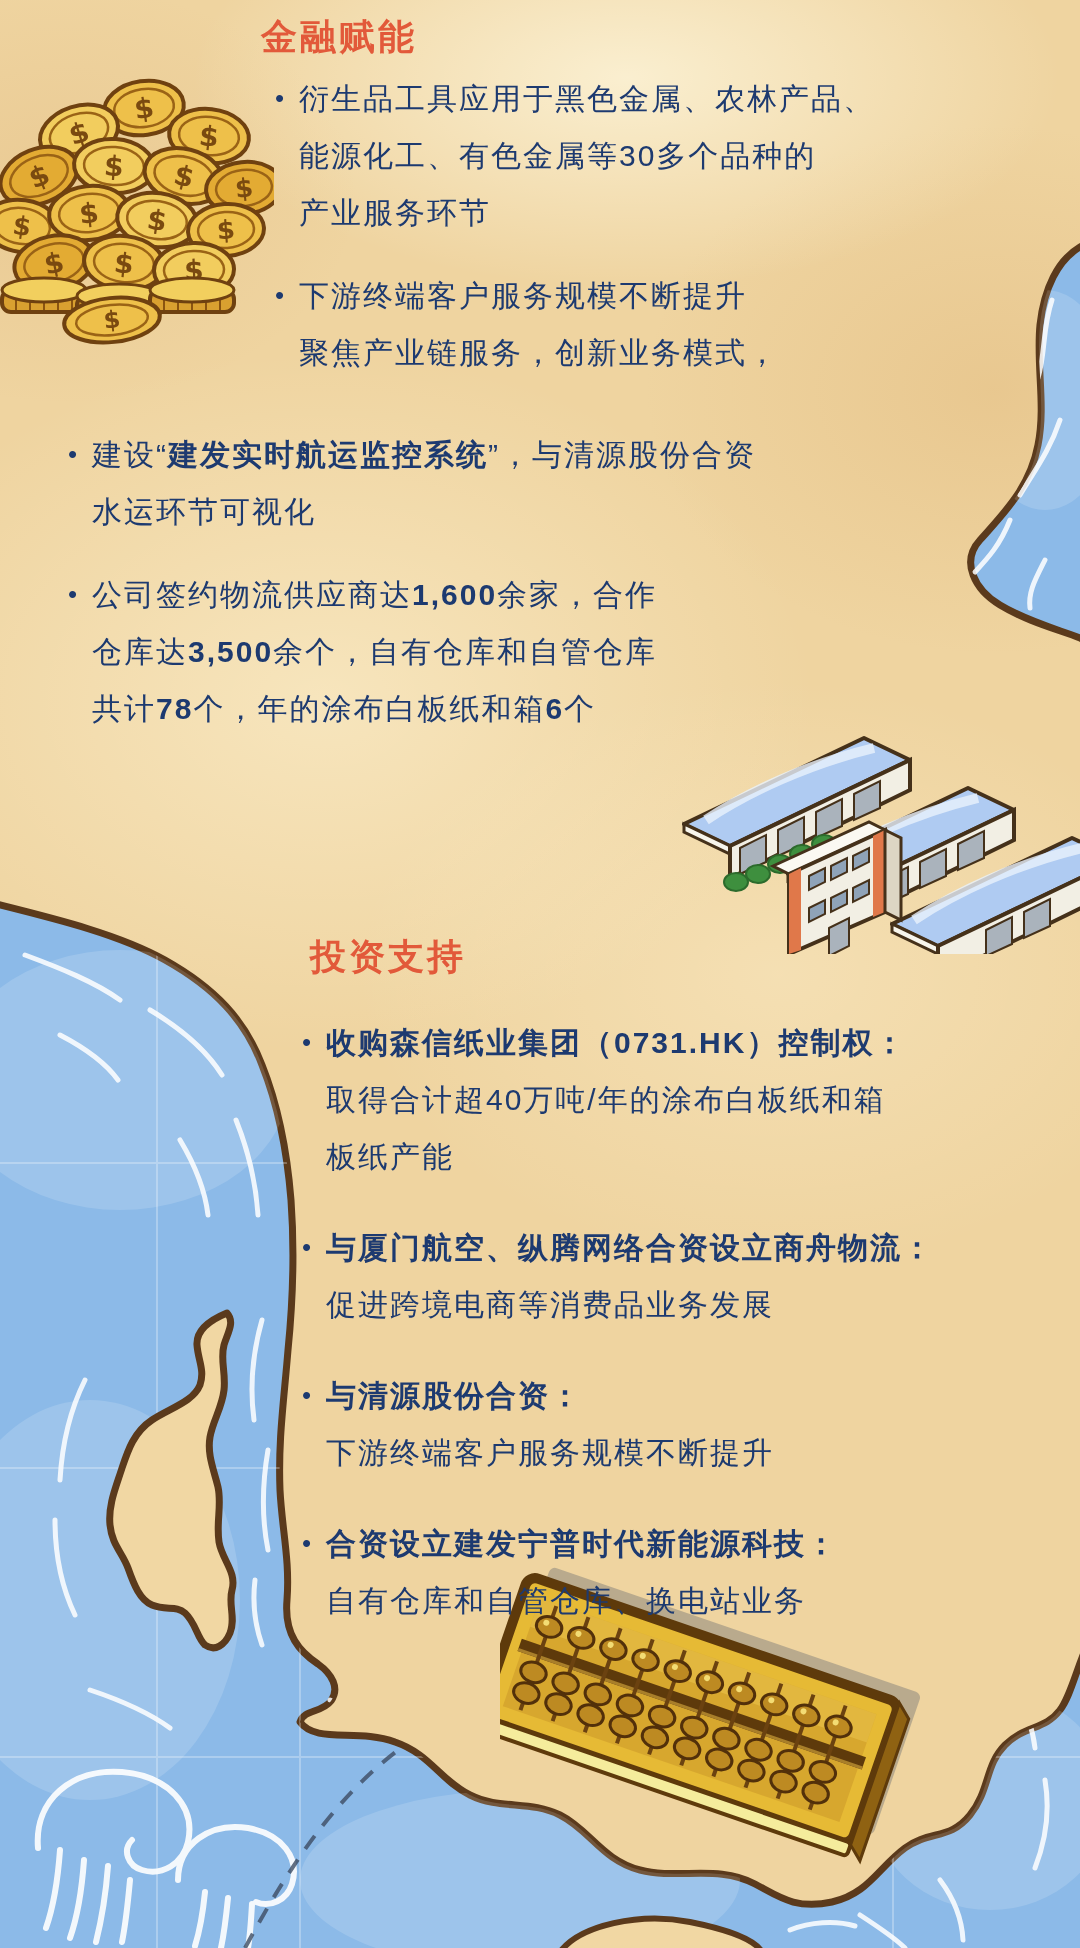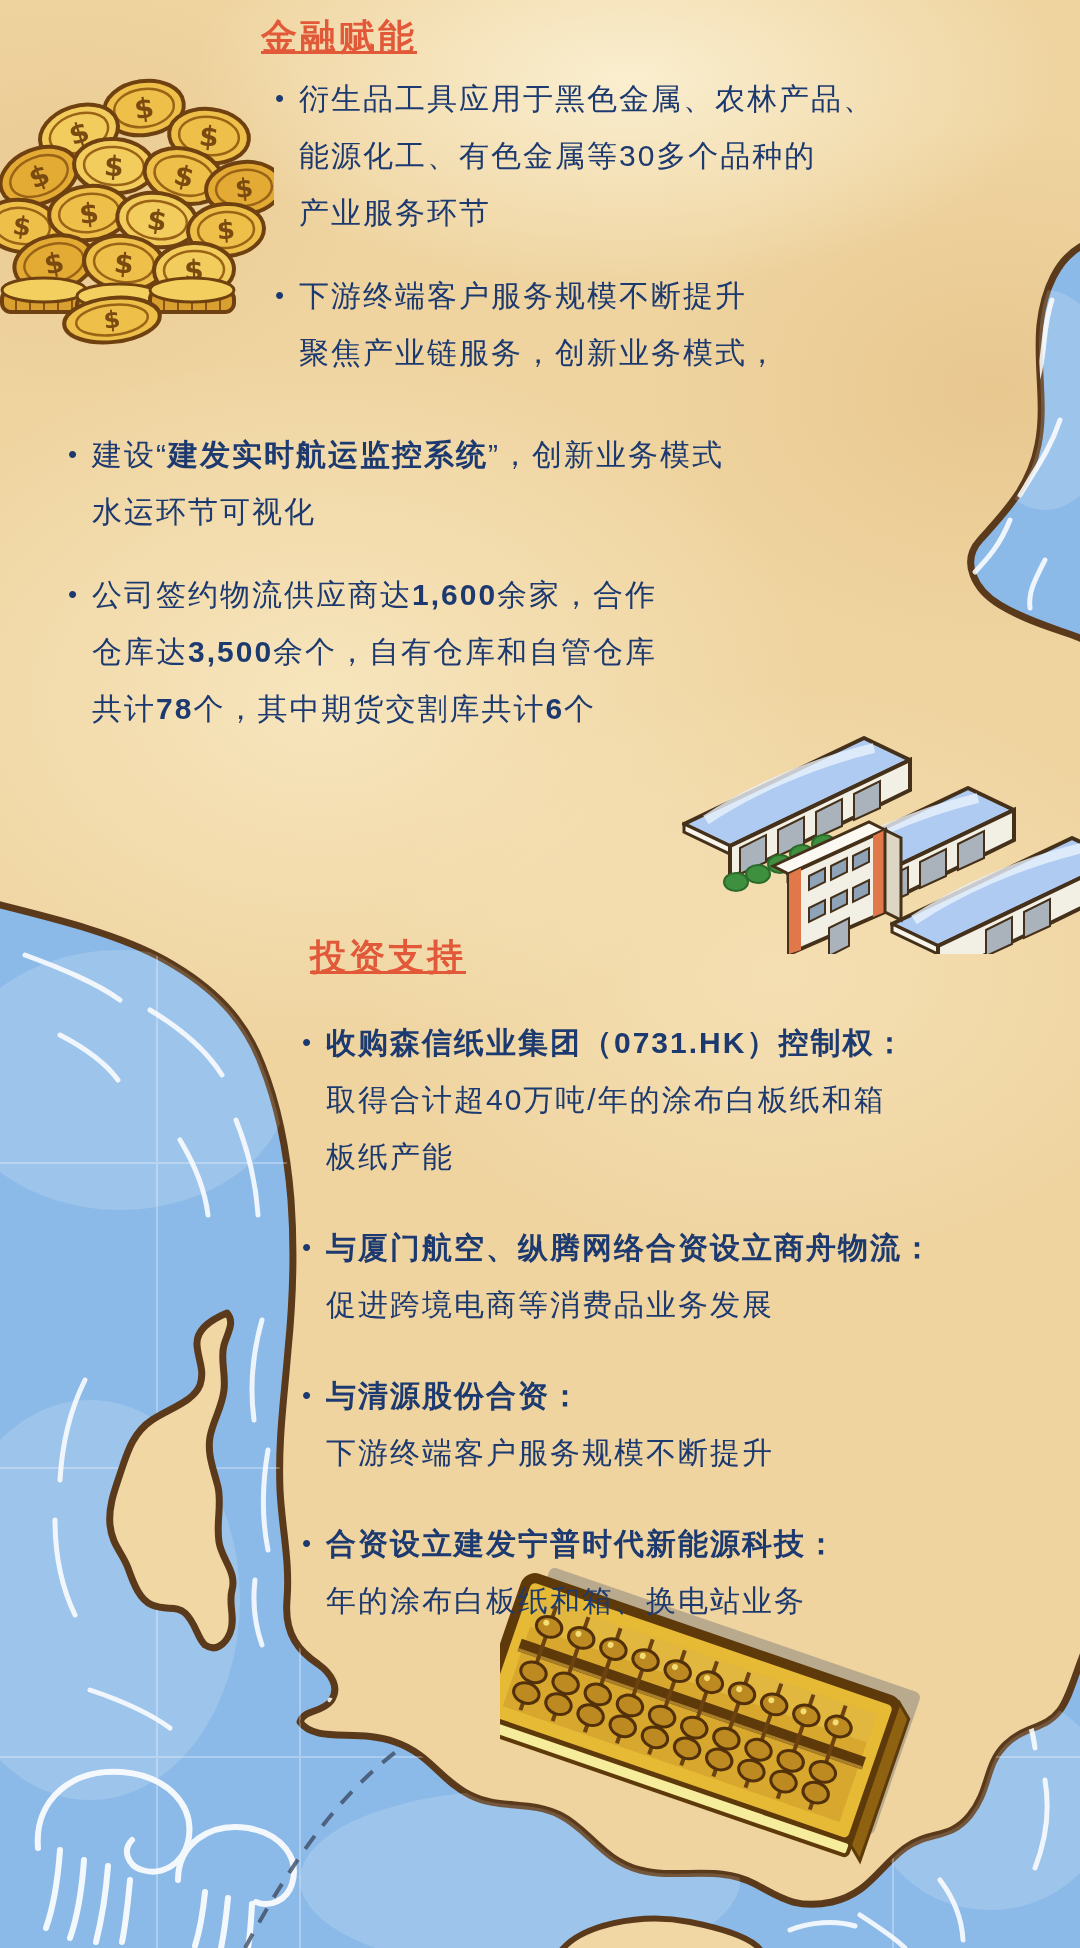--- a/index.html
+++ b/index.html
@@ -9,21 +9,21 @@
     background:
       radial-gradient(620px 300px at 58% 4%, rgba(255,250,228,.7), rgba(255,250,228,0) 70%),
       radial-gradient(500px 380px at 92% 20%, rgba(206,150,78,.20), rgba(206,150,78,0) 70%),
       radial-gradient(700px 500px at 30% 36%, rgba(255,246,217,.5), rgba(255,246,217,0) 70%),
       radial-gradient(420px 300px at 6% 10%, rgba(205,148,80,.16), rgba(205,148,80,0) 70%),
       radial-gradient(600px 420px at 72% 50%, rgba(255,244,214,.35), rgba(255,244,214,0) 70%),
       #efd4a0;
   }
   svg.layer{position:absolute;display:block;}
   .sec{position:absolute;color:#1d3a70;z-index:5;}
-  .heading{font-size:36px;font-weight:bold;color:#e2593a;letter-spacing:3px;line-height:46px;text-decoration:underline;}
+  .heading{font-size:36px;font-weight:bold;color:#e2593a;letter-spacing:3px;line-height:46px;}
   .bullets{margin-top:10px;}
   .bullet{display:flex;margin-top:26px;}
   .bullet:first-child{margin-top:2px;}
   .gap-lg .bullet{margin-top:34px;}
   .dot{flex:0 0 24px;font-size:26px;line-height:57px;color:#1d3a70;}
   .blines{flex:1 1 auto;}
   .bline{font-size:30px;line-height:57px;letter-spacing:2px;white-space:nowrap;}
   .bline .b{font-weight:bold;}
 </style>
 </head>
@@ -359,30 +359,30 @@
           </div>
         </div>
       </div>
   </div>
 
   <div class="sec" style="left:68px;top:416px">
     <div class="bullets">
         <div class="bullet">
           <span class="dot">•</span>
           <div class="blines">
-            <div class="bline"><span>建设“</span><span class="b">建发实时航运监控系统</span><span>”，创新业务模式</span></div>
+            <div class="bline"><span>建设“</span><span class="b">建发实时航运监控系统</span><span>”，与清源股份合资</span></div>
             <div class="bline"><span>水运环节可视化</span></div>
           </div>
         </div>
         <div class="bullet">
           <span class="dot">•</span>
           <div class="blines">
             <div class="bline"><span>公司签约物流供应商达</span><span class="b">1,600</span><span>余家，合作</span></div>
             <div class="bline"><span>仓库达</span><span class="b">3,500</span><span>余个，自有仓库和自管仓库</span></div>
-            <div class="bline"><span>共计</span><span class="b">78</span><span>个，其中期货交割库共计</span><span class="b">6</span><span>个</span></div>
+            <div class="bline"><span>共计</span><span class="b">78</span><span>个，年的涂布白板纸和箱</span><span class="b">6</span><span>个</span></div>
           </div>
         </div>
       </div>
   </div>
 
   <div class="sec gap-lg" style="left:302px;top:934px">
     <div class="heading" style="margin-left:8px">投资支持</div>
     <div class="bullets">
         <div class="bullet">
           <span class="dot">•</span>
@@ -403,19 +403,19 @@
           <span class="dot">•</span>
           <div class="blines">
             <div class="bline"><span class="b">与清源股份合资：</span></div>
             <div class="bline"><span>下游终端客户服务规模不断提升</span></div>
           </div>
         </div>
         <div class="bullet">
           <span class="dot">•</span>
           <div class="blines">
             <div class="bline"><span class="b">合资设立建发宁普时代新能源科技：</span></div>
-            <div class="bline"><span>年的涂布白板纸和箱、换电站业务</span></div>
+            <div class="bline"><span>自有仓库和自管仓库、换电站业务</span></div>
           </div>
         </div>
       </div>
   </div>
 
 </div>
 
 </body></html>

